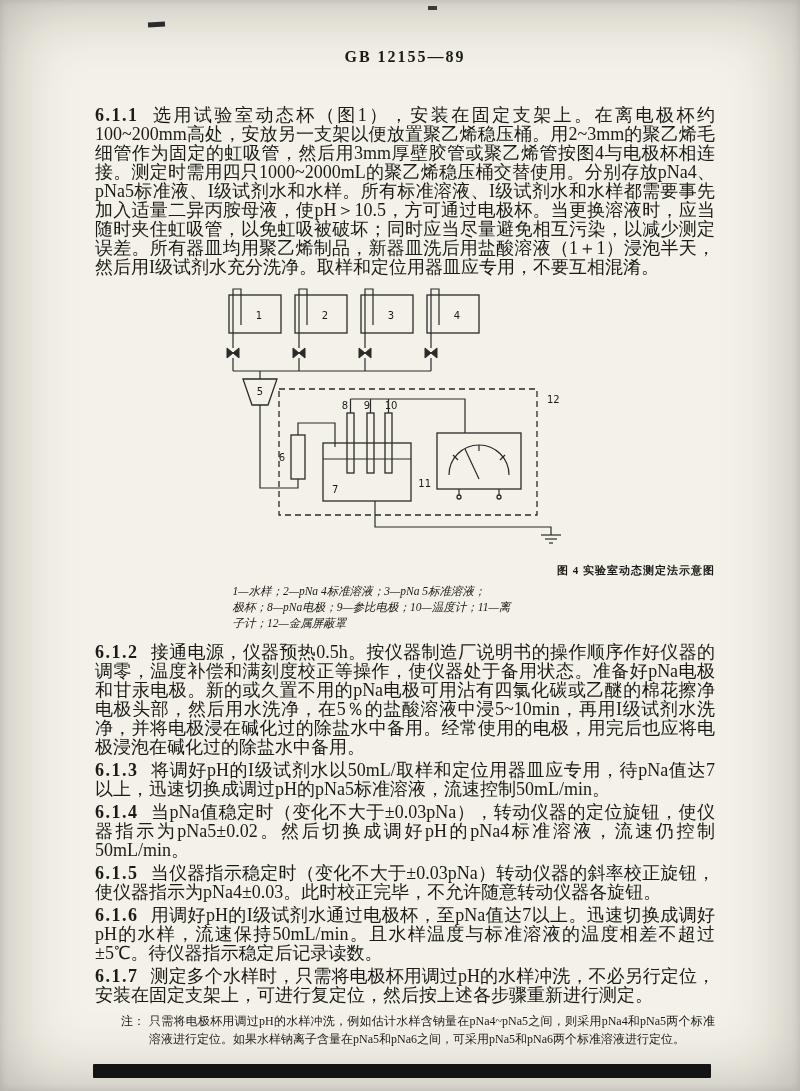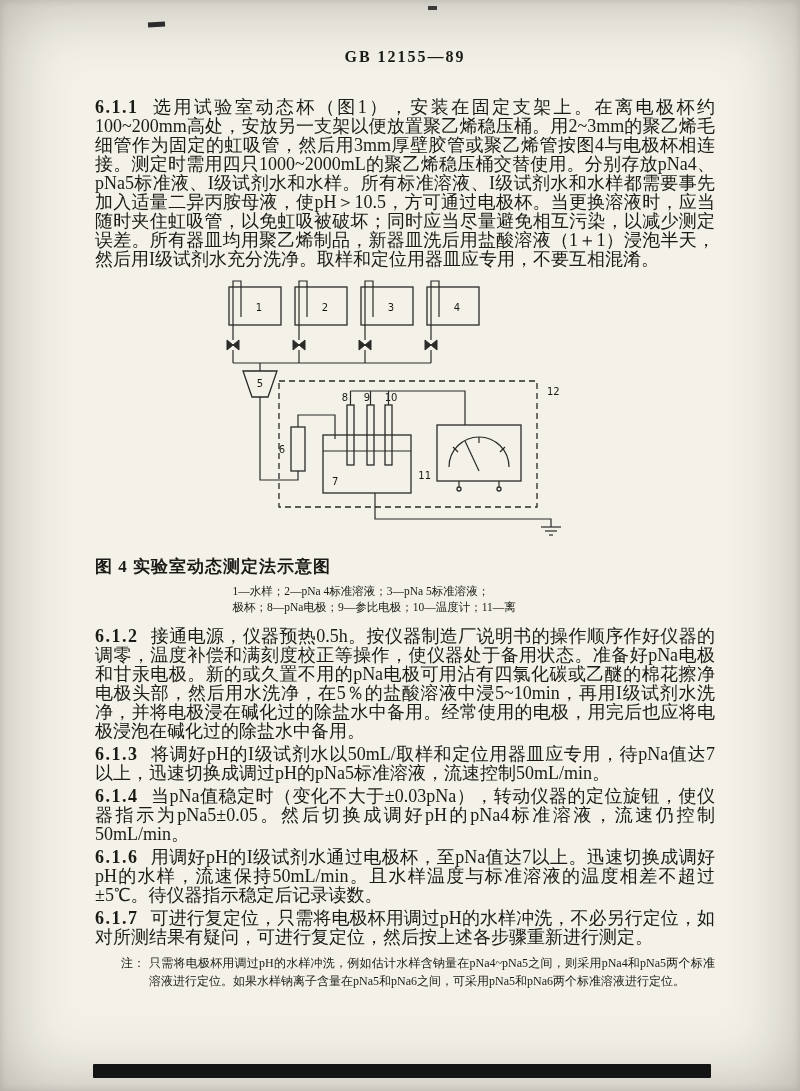--- a/index.html
+++ b/index.html
@@ -1,26 +1,26 @@
 <!DOCTYPE html>
 <html><head>
 <meta charset="utf-8">
 <style>
   html,body{margin:0;padding:0;background:#b9b8b0;font-family:"Liberation Serif",serif;}
   .page{position:relative;width:800px;height:1091px;margin:0 auto;background:#f3f1e8;
         box-shadow:inset 0 0 70px rgba(60,55,45,.35), inset 0 0 8px rgba(0,0,0,.12);overflow:hidden;}
   .content{position:absolute;left:95px;top:48px;width:620px;color:#1b1a17;}
-  .std-no{text-align:center;font-weight:bold;font-size:16px;letter-spacing:2px;margin-bottom:32px;}
+  .std-no{text-align:center;font-weight:bold;font-size:16px;letter-spacing:2px;margin-bottom:40px;}
   .sec{font-size:18px;line-height:19px;text-align:justify;margin:0 0 4px 0;}
   .sec b{font-weight:bold;letter-spacing:1.5px;margin-right:12px;white-space:nowrap;}
   figure{margin:6px 0 8px 0;}
   .diagram{display:block;margin:0 auto;}
-  .fig-caption{text-align:left;font-size:17px;font-weight:bold;margin-top:8px;letter-spacing:1px;}
+  .fig-caption{text-align:right;font-size:11px;font-weight:bold;margin-top:8px;letter-spacing:1px;}
   .fig-legend{width:345px;margin:5px auto 12px auto;font-size:11.5px;line-height:16px;}
-  .fig-legend div{white-space:nowrap;}
+  .fig-legend div{white-space:nowrap;font-style:italic;}
   .note{display:flex;margin-top:8px;padding-left:26px;font-size:12px;line-height:17.5px;text-align:justify;}
   .note-label{flex:0 0 auto;margin-right:4px;white-space:nowrap;}
   .scan-bar{position:absolute;left:93px;bottom:13px;width:618px;height:14px;background:#141414;border-radius:1px;}
   .artifact-a{position:absolute;left:148px;top:22px;width:17px;height:5px;background:#2b2b2b;transform:rotate(-4deg);}
   .artifact-b{position:absolute;left:428px;top:6px;width:9px;height:4px;background:#3a3a3a;}
   svg .ln{stroke:#2a2a28;stroke-width:1.2;fill:none;}
   svg .bx{stroke:#2a2a28;stroke-width:1.3;fill:none;}
   svg .fl{stroke:#2a2a28;stroke-width:1;fill:#2a2a28;}
   svg .dnum{font-size:10px;font-family:"DejaVu Sans",sans-serif;fill:#1b1a17;}
 </style>
@@ -142,37 +142,41 @@
           <line class="ln" x1="326" y1="252" x2="346" y2="252"></line>
           <line class="ln" x1="330" y1="256" x2="342" y2="256"></line>
           <line class="ln" x1="334" y1="260" x2="338" y2="260"></line>
         </g>
       </svg>
 
       <div class="fig-caption">图 4  实验室动态测定法示意图</div>
       <div class="fig-legend">
         <div>1—水样；2—pNa 4标准溶液；3—pNa 5标准溶液；</div>
         <div>极杯；8—pNa电极；9—参比电极；10—温度计；11—离</div>
+        <div>子计；12—金属屏蔽罩</div>
       </div>
     </figure>
 
     <p class="sec">
       <b>6.1.2</b><span>接通电源，仪器预热0.5h。按仪器制造厂说明书的操作顺序作好仪器的调零，温度补偿和满刻度校正等操作，使仪器处于备用状态。准备好pNa电极和甘汞电极。新的或久置不用的pNa电极可用沾有四氯化碳或乙醚的棉花擦净电极头部，然后用水洗净，在5％的盐酸溶液中浸5~10min，再用I级试剂水洗净，并将电极浸在碱化过的除盐水中备用。经常使用的电极，用完后也应将电极浸泡在碱化过的除盐水中备用。</span>
     </p>
     <p class="sec">
       <b>6.1.3</b><span>将调好pH的I级试剂水以50mL/取样和定位用器皿应专用，待pNa值达7以上，迅速切换成调过pH的pNa5标准溶液，流速控制50mL/min。</span>
     </p>
     <p class="sec">
-      <b>6.1.4</b><span>当pNa值稳定时（变化不大于±0.03pNa），转动仪器的定位旋钮，使仪器指示为pNa5±0.05。然后切换成调好pH的pNa4标准溶液，流速仍控制50mL/min。</span>
+      <b>6.1.4</b><span>当pNa值稳定时（变化不大于±0.03pNa），转动仪器的定位旋钮，使仪器指示为pNa5±0.02。然后切换成调好pH的pNa4标准溶液，流速仍控制50mL/min。</span>
+    </p>
+    <p class="sec">
+      <b>6.1.5</b><span>当仪器指示稳定时（变化不大于±0.03pNa）转动仪器的斜率校正旋钮，使仪器指示为pNa4±0.03。此时校正完毕，不允许随意转动仪器各旋钮。</span>
     </p>
     <p class="sec">
       <b>6.1.6</b><span>用调好pH的I级试剂水通过电极杯，至pNa值达7以上。迅速切换成调好pH的水样，流速保持50mL/min。且水样温度与标准溶液的温度相差不超过±5℃。待仪器指示稳定后记录读数。</span>
     </p>
     <p class="sec">
-      <b>6.1.7</b><span>可进行复定位，只需将电极杯用调过pH的水样冲洗，不必另行定位，如对所测结果有疑问，可进行复定位，然后按上述各步骤重新进行测定。</span>
+      <b>6.1.7</b><span>测定多个水样时，只需将电极杯用调过pH的水样冲洗，不必另行定位，安装在固定支架上，可进行复定位，然后按上述各步骤重新进行测定。</span>
     </p>
 
     <div class="note">
       <span class="note-label">注：</span>
       <span>只需将电极杯用调过pH的水样冲洗，例如估计水样含钠量在pNa4~pNa5之间，则采用pNa4和pNa5两个标准溶液进行定位。如果水样钠离子含量在pNa5和pNa6之间，可采用pNa5和pNa6两个标准溶液进行定位。</span>
     </div>
 
   </div>
 
   <div class="scan-bar"></div>

